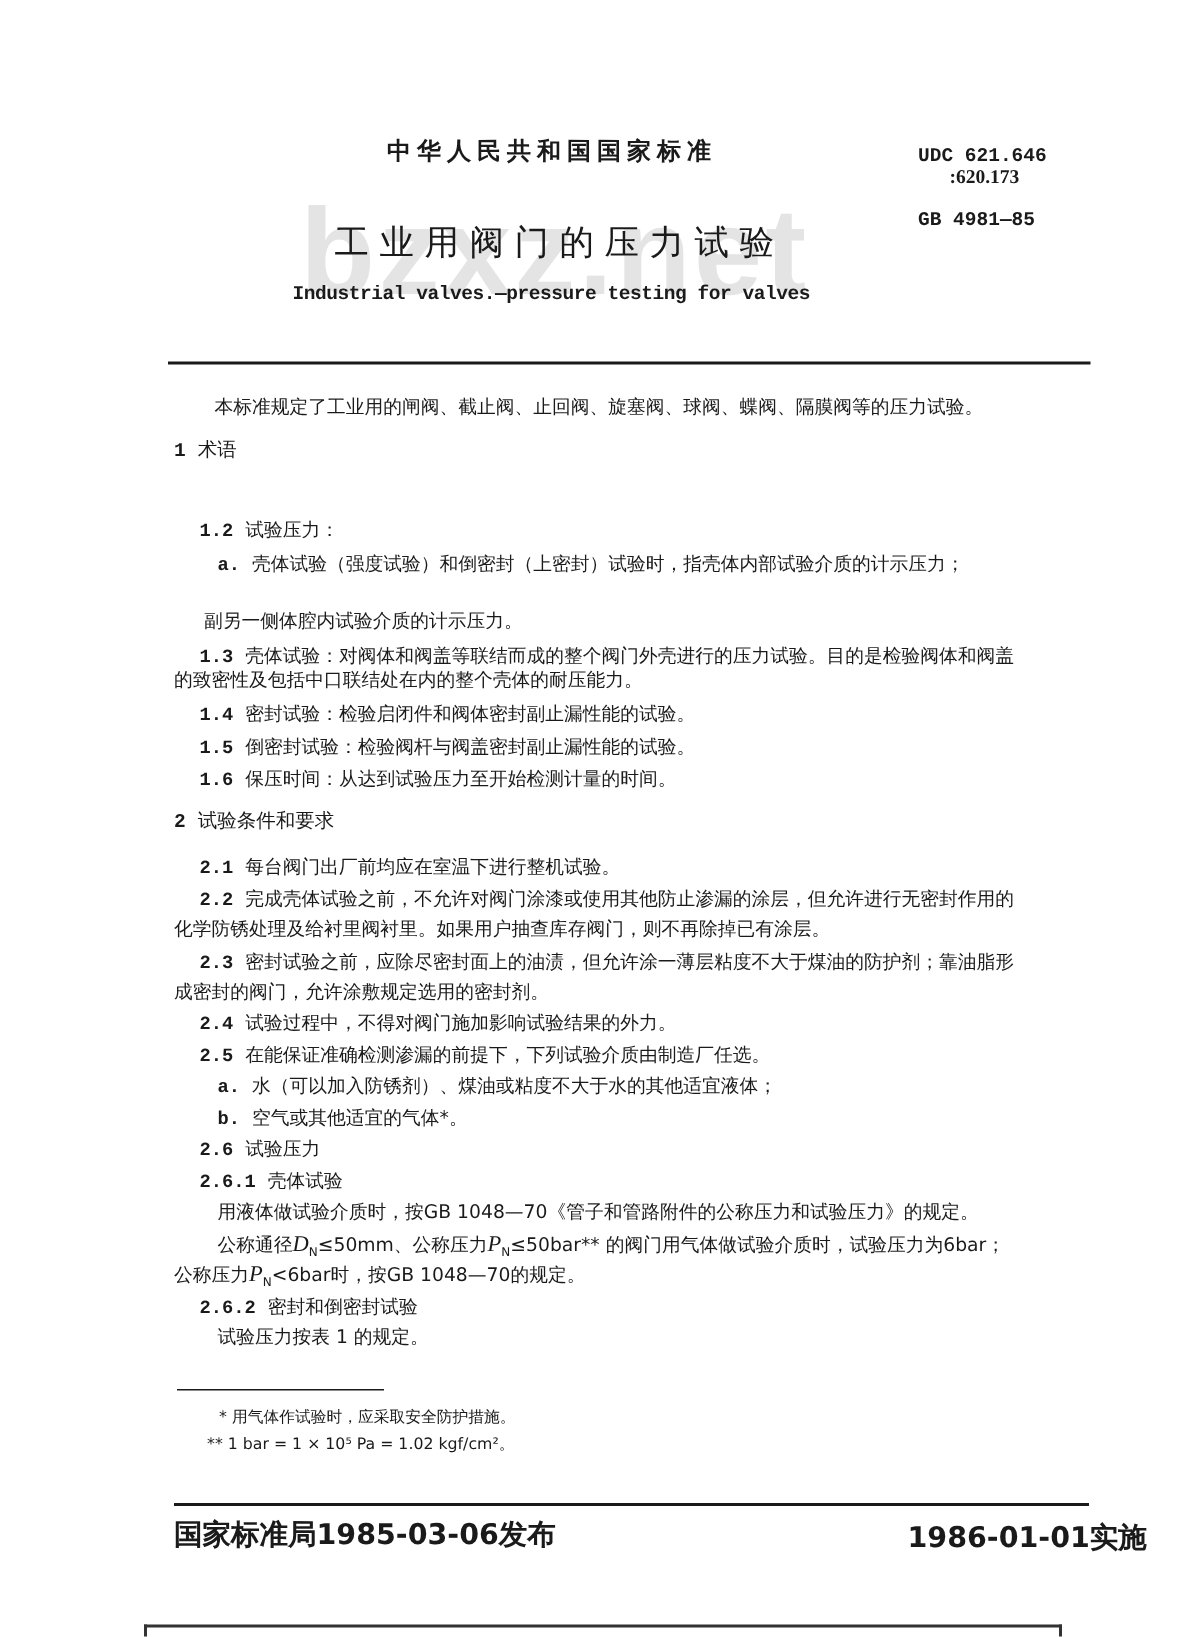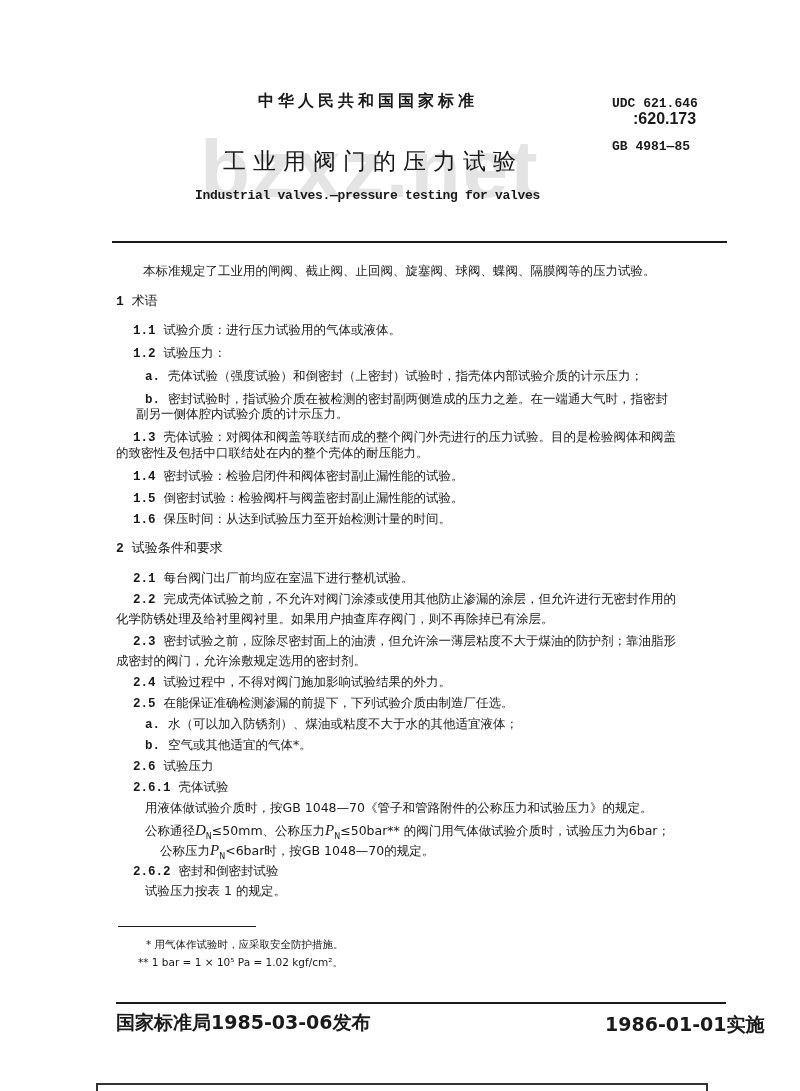--- a/index.html
+++ b/index.html
@@ -4,21 +4,21 @@
 <style>
   html, body { margin:0; padding:0; background:#ffffff; }
   body { width:800px; height:1091px; position:relative; overflow:hidden;
          font-family:"DejaVu Sans", "Liberation Sans", sans-serif; color:#1a1a1a; }
   .abs { position:absolute; white-space:nowrap; }
   .watermark { position:absolute; left:200px; top:128px; font-family:"Liberation Sans", sans-serif;
                font-weight:bold; font-size:82px; letter-spacing:2px; color:#e4e4e4; z-index:0; line-height:1; }
   .layer { position:absolute; left:0; top:2px; width:700px; height:1091px; z-index:1; }
   .header-cn { left:258px; top:89px; font-size:16px; font-weight:bold; letter-spacing:4px; }
   .udc { left:612px; top:95px; font-family:"Liberation Mono", monospace; font-weight:bold; font-size:13px; line-height:13px; }
-  .udc-sub { left:633px; top:108px; font-family:Liberation Sans, sans-serif; font-weight:bold; font-size:16px; }
+  .udc-sub { left:633px; top:108px; font-family:Liberation Serif, serif; font-weight:bold; font-size:13px; }
   .gb { left:612px; top:137px; font-family:"Liberation Mono", monospace; font-weight:bold; font-size:13px; }
   .title-cn { left:223px; top:144px; font-size:23px; letter-spacing:7px; font-weight:normal; }
   .title-en { left:195px; top:186px; font-family:"Liberation Mono", monospace; font-weight:bold; font-size:13px; letter-spacing:-0.3px; }
   .rule { position:absolute; background:#1a1a1a; }
   .p { position:absolute; font-size:12.5px; white-space:nowrap; line-height:16px; }
   .num { font-family:"Liberation Mono", monospace; font-weight:bold; margin-right:8px; }
   .sec { font-size:13px; }
   .foot { position:absolute; font-size:10.5px; white-space:nowrap; }
   .bottom { position:absolute; font-size:19px; font-weight:bold; white-space:nowrap; }
   .box { position:absolute; left:96px; top:1081px; width:608px; height:20px; border:2px solid #333; border-bottom:none; }
@@ -39,31 +39,25 @@
   <div class="abs title-cn">工业用阀门的压力试验</div>
   <div class="abs title-en">Industrial valves.—pressure testing for valves</div>
 
   <div class="rule" style="left:112px;top:239px;width:615px;height:2px;"></div>
 
   <div class="p" style="left:143px;top:261px;">本标准规定了工业用的闸阀、截止阀、止回阀、旋塞阀、球阀、蝶阀、隔膜阀等的压力试验。</div>
 
   <div class="p sec" style="left:116px;top:291px;">
     <span class="num">1</span><span>术语</span>
   </div>
-  <div class="p" style="left:133px;top:320px;">
-    <span class="num">1.1</span><span>试验介质：进行压力试验用的气体或液体。</span>
-  </div>
   <div class="p" style="left:133px;top:343px;">
     <span class="num">1.2</span><span>试验压力：</span>
   </div>
   <div class="p" style="left:145px;top:366px;">
     <span class="num">a.</span><span>壳体试验（强度试验）和倒密封（上密封）试验时，指壳体内部试验介质的计示压力；</span>
-  </div>
-  <div class="p" style="left:145px;top:389px;">
-    <span class="num">b.</span><span>密封试验时，指试验介质在被检测的密封副两侧造成的压力之差。在一端通大气时，指密封</span>
   </div>
   <div class="p" style="left:116px;top:404px;margin-left:20px;">副另一侧体腔内试验介质的计示压力。</div>
   <div class="p" style="left:133px;top:427px;">
     <span class="num">1.3</span><span>壳体试验：对阀体和阀盖等联结而成的整个阀门外壳进行的压力试验。目的是检验阀体和阀盖</span>
   </div>
   <div class="p" style="left:116px;top:443px;">的致密性及包括中口联结处在内的整个壳体的耐压能力。</div>
   <div class="p" style="left:133px;top:466px;">
     <span class="num">1.4</span><span>密封试验：检验启闭件和阀体密封副止漏性能的试验。</span>
   </div>
   <div class="p" style="left:133px;top:488px;">
@@ -102,21 +96,21 @@
   <div class="p" style="left:133px;top:756px;">
     <span class="num">2.6</span><span>试验压力</span>
   </div>
   <div class="p" style="left:133px;top:777px;">
     <span class="num">2.6.1</span><span>壳体试验</span>
   </div>
   <div class="p" style="left:145px;top:798px;">用液体做试验介质时，按GB 1048—70《管子和管路附件的公称压力和试验压力》的规定。</div>
   <div class="p" style="left:145px;top:820px;">
     <span>公称通径</span><i class="v">D</i><sub>N</sub><span>≤50mm、公称压力</span><i class="v">P</i><sub>N</sub><span>≤50bar** 的阀门用气体做试验介质时，试验压力为6bar；</span>
   </div>
-  <div class="p" style="left:116px;top:840px;margin-left:44px;">
+  <div class="p" style="left:116px;top:840px;">
     <span>公称压力</span><i class="v">P</i><sub>N</sub><span>&lt;6bar时，按GB 1048—70的规定。</span>
   </div>
   <div class="p" style="left:133px;top:861px;">
     <span class="num">2.6.2</span><span>密封和倒密封试验</span>
   </div>
   <div class="p" style="left:145px;top:881px;">试验压力按表 1 的规定。</div>
 
   <div class="rule" style="left:118px;top:924px;width:138px;height:1px;"></div>
   <div class="foot" style="left:146px;top:936px;">* 用气体作试验时，应采取安全防护措施。</div>
   <div class="foot" style="left:138px;top:954px;">** 1 bar = 1 × 10⁵ Pa = 1.02 kgf/cm²。</div>

